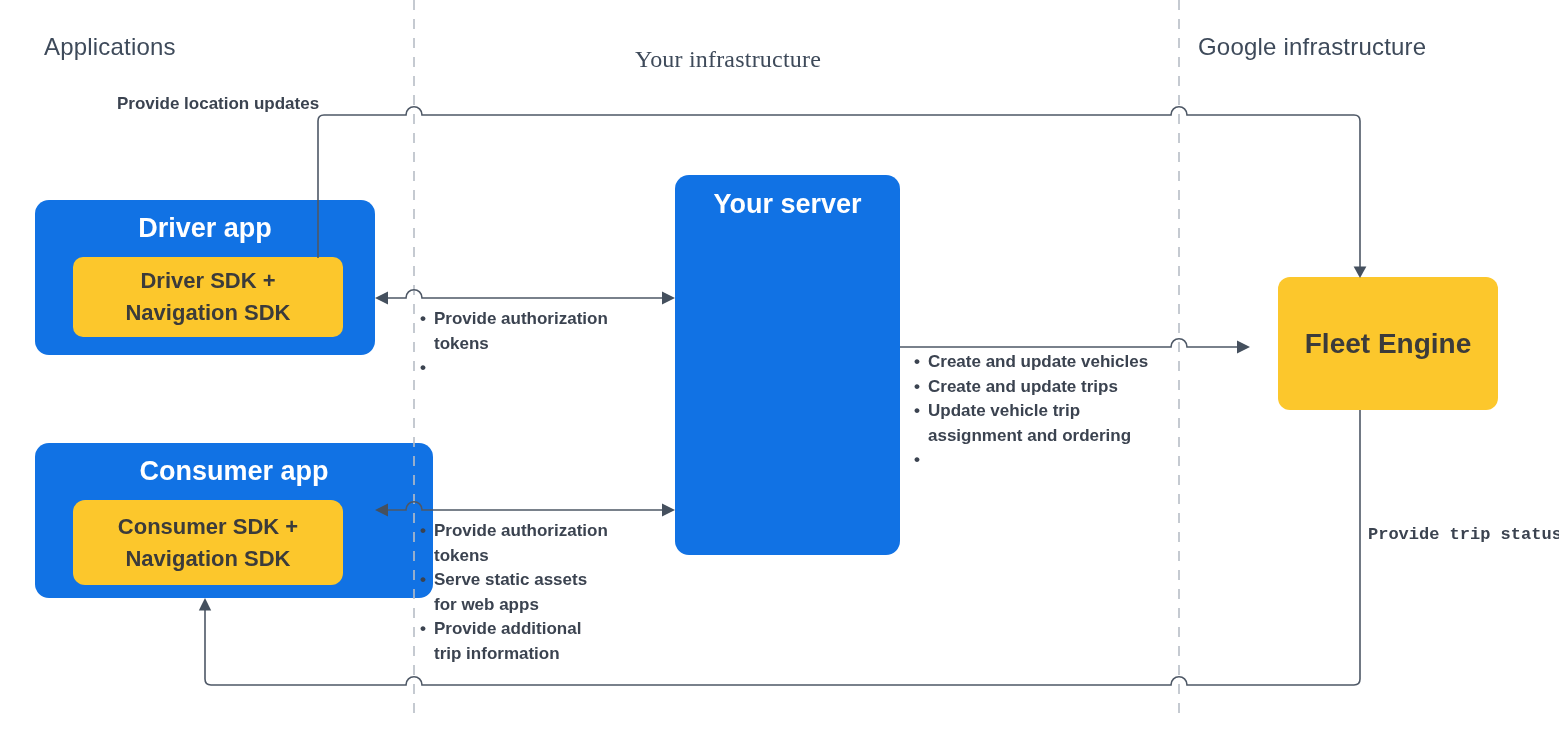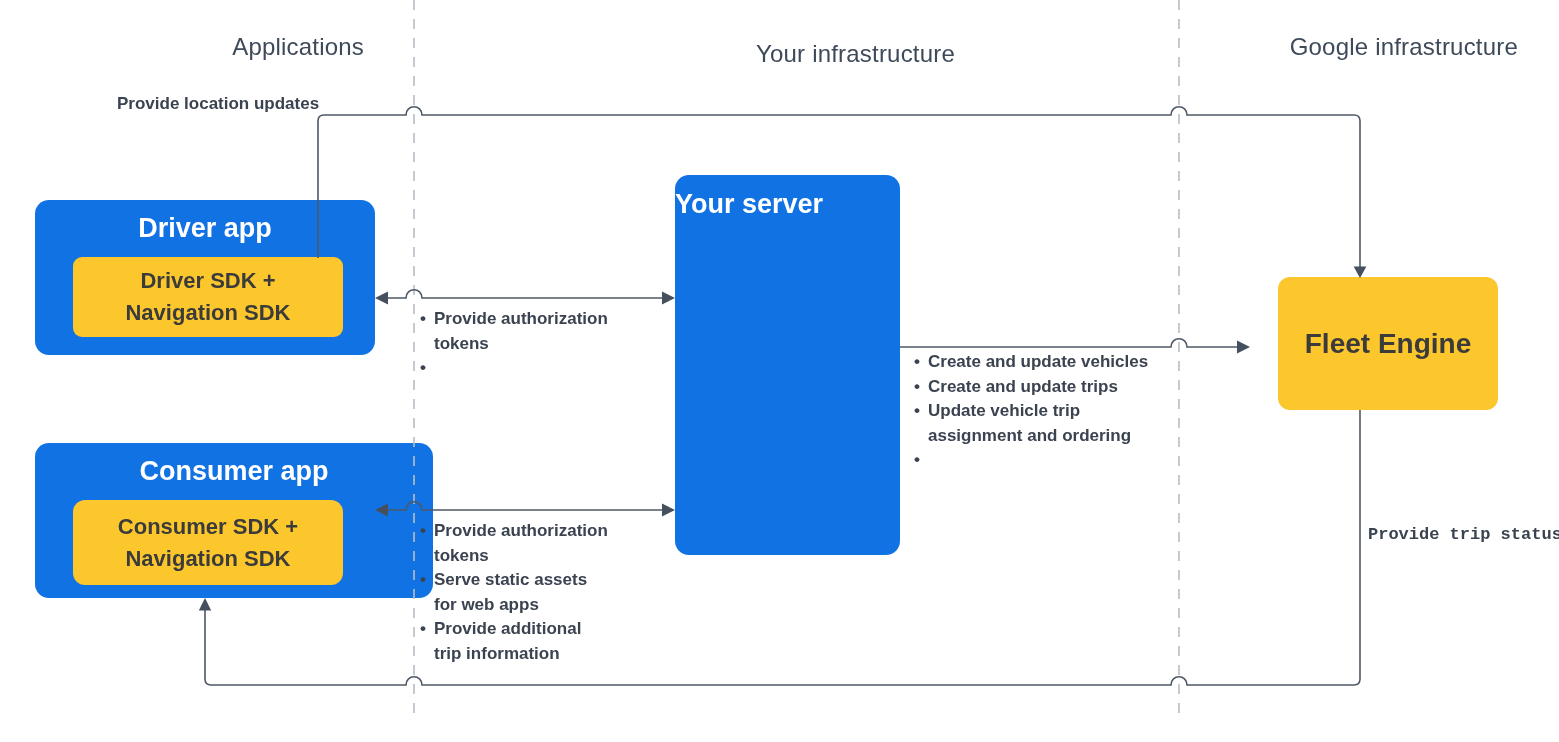--- a/index.html
+++ b/index.html
@@ -4,32 +4,32 @@
 <style>
   * { margin:0; padding:0; box-sizing:border-box; }
   body { background:#ffffff; font-family:"Liberation Sans", sans-serif; }
   .canvas {
     position:relative; width:1559px; height:742px; background:#ffffff;
     overflow:hidden;
   }
   .wires { position:absolute; left:0; top:0; width:1559px; height:742px;
     z-index:5; pointer-events:none; }
   .col-head {
-    position:absolute; width:320px; text-align:right;
+    position:absolute; width:320px; text-align:left;
     font-size:24px; color:#3e4a5a; z-index:2; letter-spacing:0.2px;
   }
   .blue-box {
     position:absolute; background:#1172e4; border-radius:14px; z-index:2;
   }
   .app-title {
     width:100%; height:57px; line-height:57px; text-align:center;
     color:#ffffff; font-weight:bold; font-size:27px;
   }
   .server-title {
-    width:100%; padding-top:14px; text-align:left;
+    width:100%; padding-top:14px; text-align:center;
     color:#ffffff; font-weight:bold; font-size:27px;
   }
   .sdk-box {
     position:absolute; background:#fcc72c; border-radius:10px;
     color:#3b3b3b; font-weight:bold; font-size:22px; line-height:32px;
     text-align:center; display:flex; align-items:center; justify-content:center;
     white-space:pre-line;
   }
   .fleet-box {
     position:absolute; background:#fcc72c; border-radius:12px; z-index:2;
@@ -70,29 +70,29 @@
 
     <path d="M388 510 L406 510 C406 499 422 499 422 510 L662 510" fill="none" stroke="#4e5866" stroke-width="1.6"></path>
     <polygon points="375,510 388,503.6 388,516.4" fill="#45505e"></polygon>
     <polygon points="675,510 662,503.6 662,516.4" fill="#45505e"></polygon>
 
     <path d="M1360 410 L1360 679 Q1360 685 1354 685 L1187 685 C1187 674 1171 674 1171 685 L422 685 C422 674 406 674 406 685 L211 685 Q205 685 205 679 L205 610" fill="none" stroke="#4e5866" stroke-width="1.6"></path>
     <polygon points="205,598 198.8,610.5 211.2,610.5" fill="#45505e"></polygon>
   </svg>
 
   <div class="col-head" style="left:44px; top:33px;">Applications</div>
-  <div class="col-head" style="left:635px; top:40px;">Your infrastructure</div>
+  <div class="col-head" style="left:635px; top:46px;font-family:Liberation Serif, serif;">Your infrastructure</div>
   <div class="col-head" style="left:1198px; top:33px;">Google infrastructure</div>
 
   <div class="edge-label" style="left:117px; top:94px;">Provide location updates</div>
   <div class="edge-label" style="left:1368px; top:525px;font-family:Liberation Mono, monospace;">Provide trip status</div>
 
   <div class="blue-box" style="left:35px; top:200px; width:340px; height:155px;">
     <div class="app-title">Driver app</div>
-    <div class="sdk-box" style="left:38px; top:57px; width:270px; height:80px;border-radius:9px;">Driver SDK +
+    <div class="sdk-box" style="left:38px; top:57px; width:270px; height:80px;">Driver SDK +
 Navigation SDK</div>
   </div>
 
   <div class="blue-box" style="left:35px; top:443px; width:398px; height:155px;">
     <div class="app-title">Consumer app</div>
     <div class="sdk-box" style="left:38px; top:57px; width:270px; height:85px;border-radius:12px;">Consumer SDK +
 Navigation SDK</div>
   </div>
 
   <div class="blue-box" style="left:675px; top:175px; width:225px; height:380px;">

